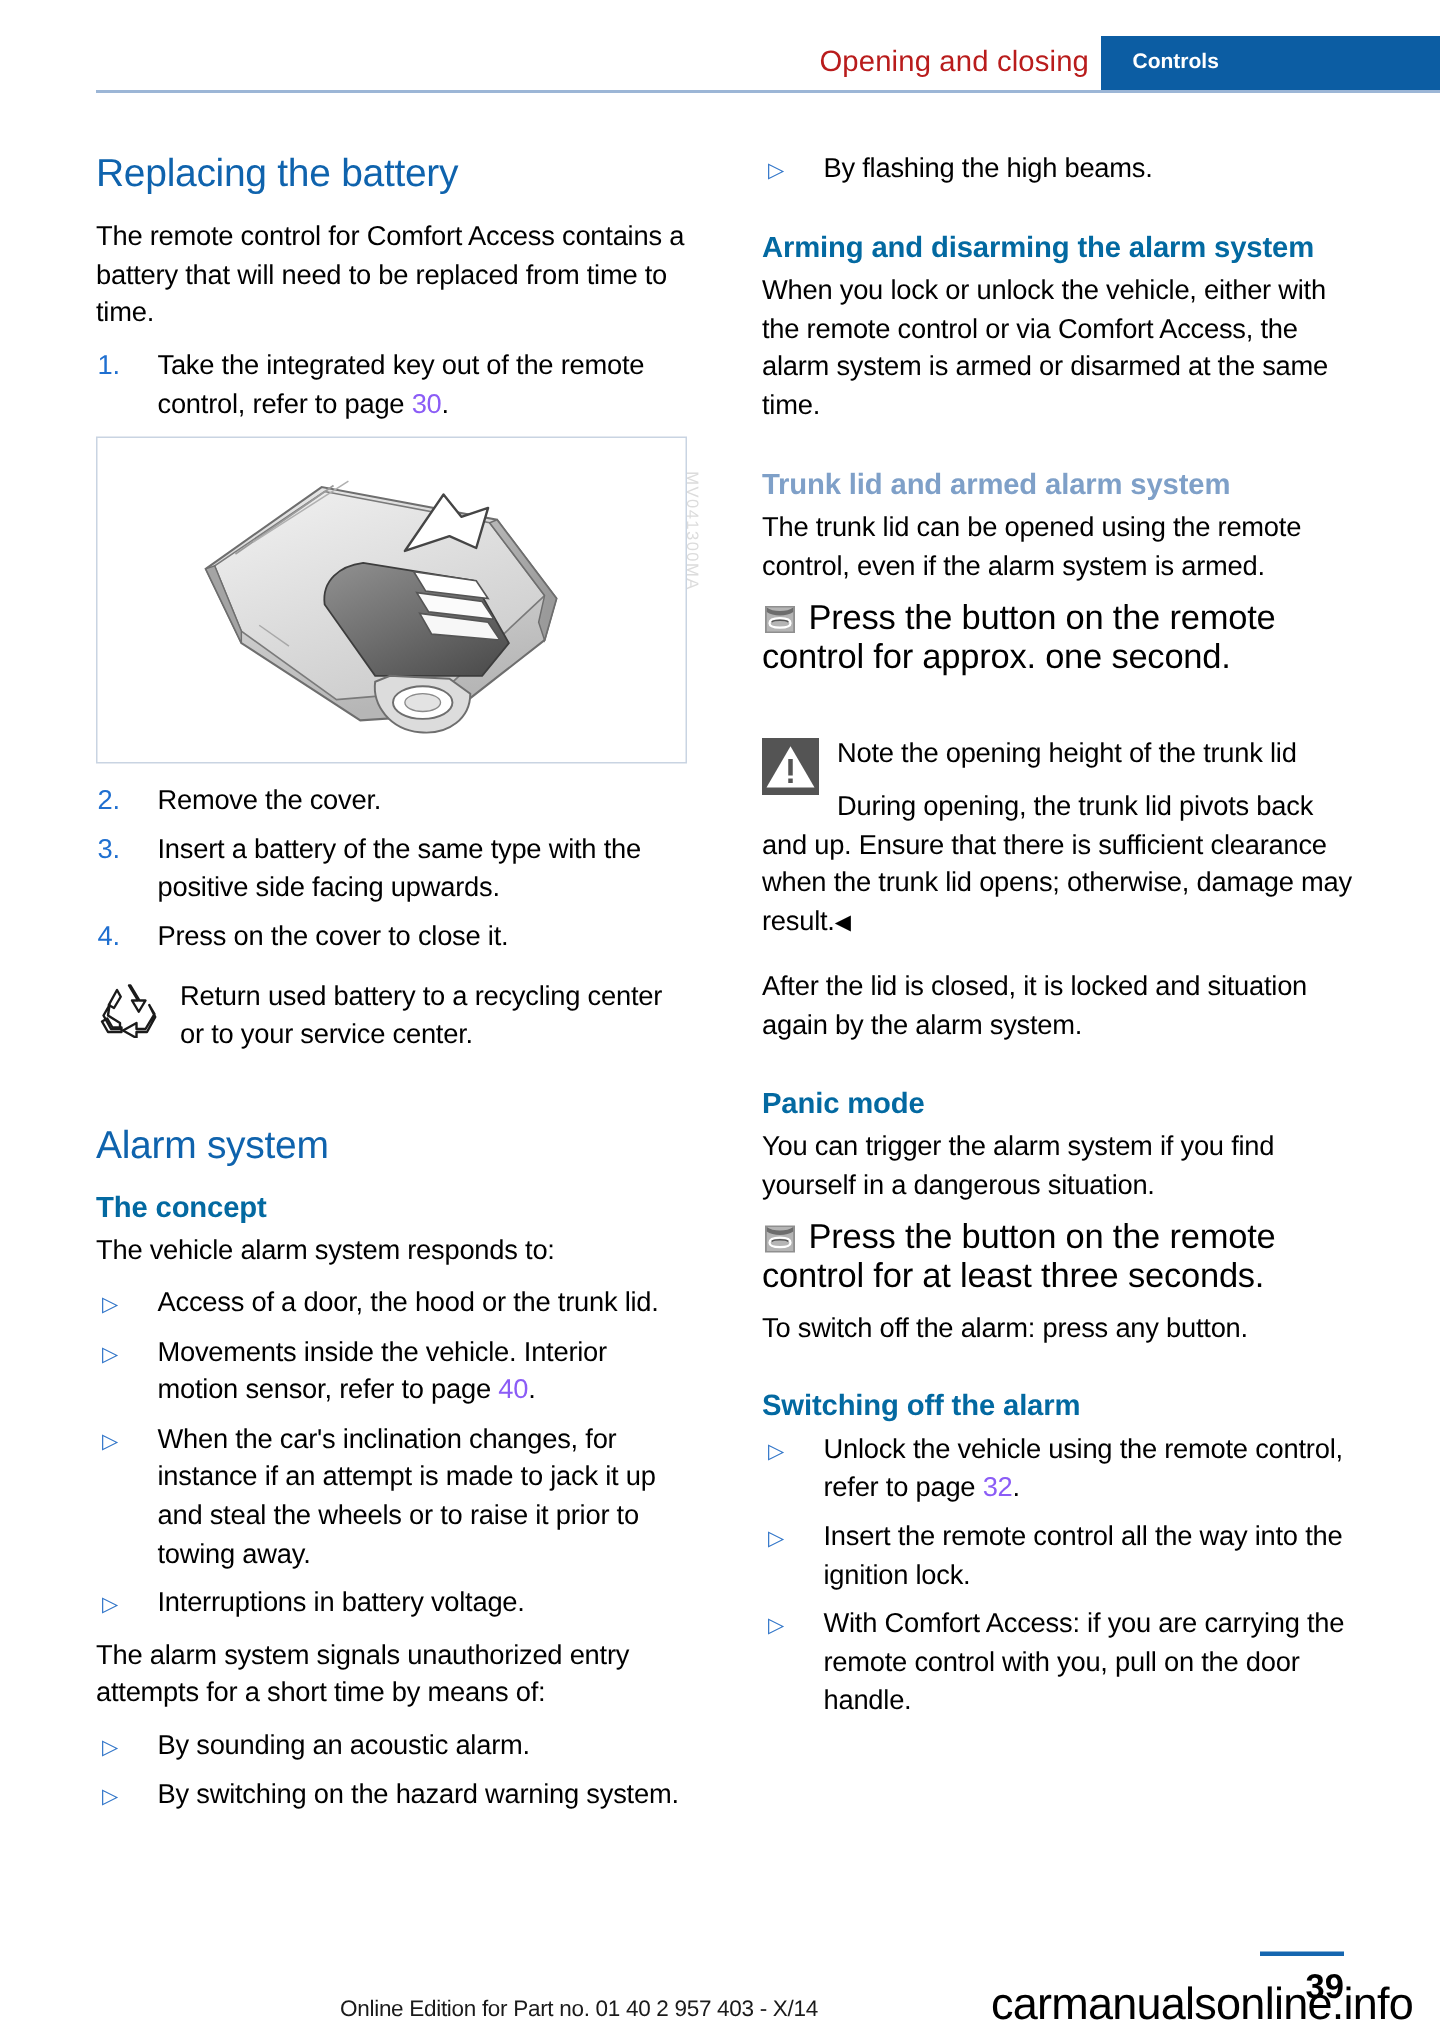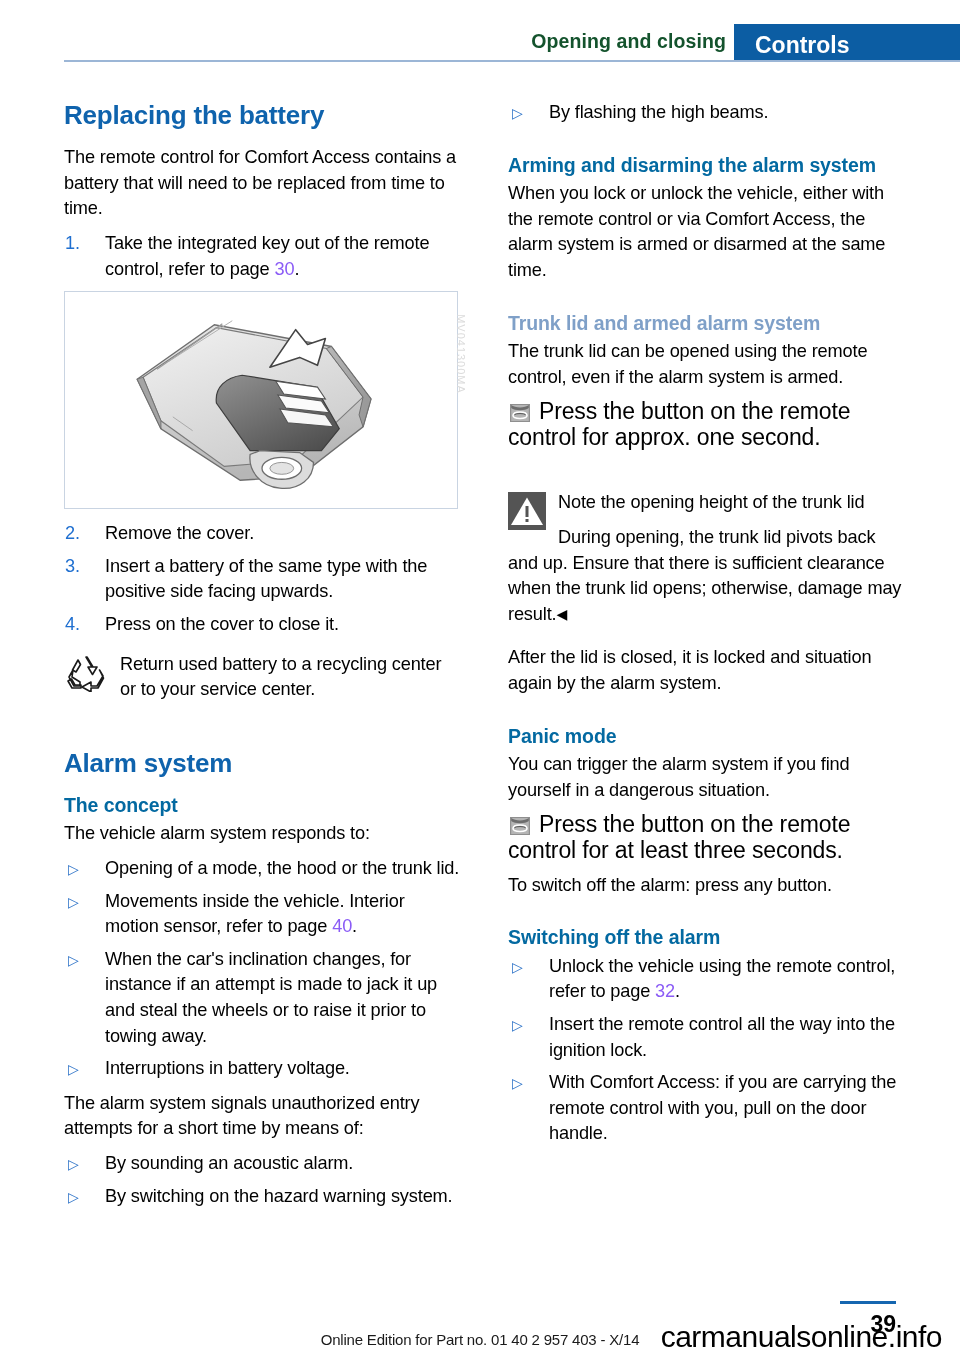--- a/index.html
+++ b/index.html
@@ -28,54 +28,54 @@
     left: 64px; top: 60px;
     width: 896px;
     height: 2px;
     background: #9cb6d6;
   }
   .hdr-chapter {
     position: absolute;
     right: 234px;
     top: 30px;
     font-size: 19.5px;
-    font-weight: bold;
-    color: #14532d;
+    font-weight: normal;
+    color: #b91c1c;
     letter-spacing: 0.1px;
     white-space: nowrap;
   }
   .hdr-tab {
     position: absolute;
     right: 0; top: 24px;
     width: 226px;
     height: 38px;
     background: #0c5da3;
   }
   .hdr-tab-label {
     position: absolute;
     left: 21px; top: 8px;
-    font-size: 23px;
+    font-size: 14px;
     font-weight: bold;
     color: #ffffff;
     white-space: nowrap;
   }
 
   
   .col {
     position: absolute;
     top: 100px;
     width: 396px;
   }
   .col-left  { left: 64px; }
   .col-right { left: 508px; }
 
   
   h1.sec {
     font-size: 26px;
-    font-weight: bold;
+    font-weight: normal;
     color: #0f63ad;
     margin: 0 0 14px 0;
     line-height: 1.2;
     letter-spacing: -0.2px;
   }
   h2.sub {
     font-size: 19.5px;
     font-weight: bold;
     color: #0369a1;
     margin: 0 0 4px 0;
@@ -208,21 +208,21 @@
     font-size: 23px;
     font-weight: bold;
     color: #000;
     text-align: right;
     width: 56px;
   }
   .footer-edition {
     position: absolute;
     left: 0;
     bottom: 14px;
-    width: 960px;
+    width: 772px;
     text-align: center;
     font-size: 15px;
     color: #1a1a1a;
     letter-spacing: -0.2px;
   }
   .watermark {
     position: absolute;
     right: 18px;
     bottom: 8px;
     font-size: 30px;
@@ -333,21 +333,21 @@
 
   <div class="gap-lg"></div>
 
   <h1 class="sec">Alarm system</h1>
 
   <h2 class="sub">The concept</h2>
   <p class="body">The vehicle alarm system responds to:</p>
 
   <ul class="bullist">
     <li>
-      <span class="tri">▷</span><span>Opening of a mode, the hood or the trunk lid.</span>
+      <span class="tri">▷</span><span>Access of a door, the hood or the trunk lid.</span>
     </li>
     <li>
       <span class="tri">▷</span><span>Movements inside the vehicle. Interior motion sensor, refer to page </span><span class="pref">40</span><span>.</span>
     </li>
     <li>
       <span class="tri">▷</span><span>When the car's inclination changes, for instance if an attempt is made to jack it up and steal the wheels or to raise it prior to towing away.</span>
     </li>
     <li>
       <span class="tri">▷</span><span>Interruptions in battery voltage.</span>
     </li>

